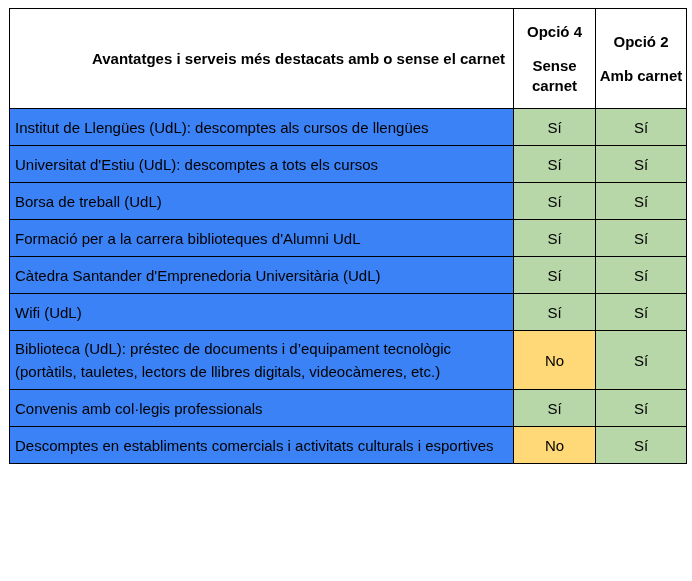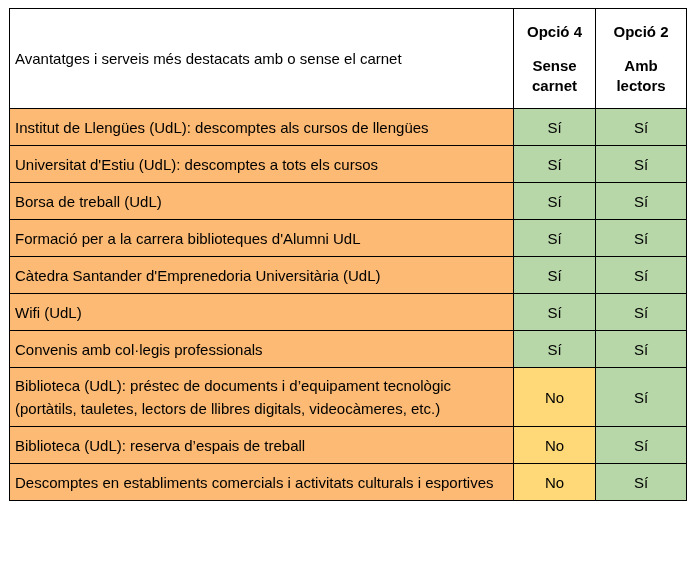--- a/index.html
+++ b/index.html
@@ -25,22 +25,22 @@
   table.benefits col.c1 { width: 504px; }
   table.benefits col.c2 { width: 82px; }
   table.benefits col.c3 { width: 91px; }
   table.benefits th,
   table.benefits td {
     border: 1.5px solid #000000;
     vertical-align: middle;
     box-sizing: border-box;
   }
   th.head-label {
-    text-align: left;
-    font-weight: normal;
+    text-align: right;
+    font-weight: bold;
     font-size: 15px;
     padding: 6px 8px 6px 5px;
     height: 100px;
     line-height: 20px;
   }
   th.head-col {
     text-align: center;
     font-weight: bold;
     font-size: 15px;
     height: 100px;
@@ -52,21 +52,21 @@
     line-height: 20px;
   }
   th.head-col p + p {
     margin-top: 14px;
   }
   td.label-cell {
     text-align: left;
     padding: 6px 10px 6px 5px;
     line-height: 23px;
     height: 37px;
-    background: #fdba74;
+    background: #3b82f6;
   }
   td.value-cell {
     text-align: center;
     line-height: 23px;
     padding: 0;
   }
 </style>
 </head>
 <body>
 
@@ -79,21 +79,21 @@
     </colgroup>
     <thead>
       <tr>
         <th class="head-label">Avantatges i serveis més destacats amb o sense el carnet</th>
         <th class="head-col">
           <p>Opció 4</p>
           <p>Sense carnet</p>
         </th>
         <th class="head-col">
           <p>Opció 2</p>
-          <p>Amb lectors</p>
+          <p>Amb carnet</p>
         </th>
       </tr>
     </thead>
     <tbody>
         <tr>
           <td class="label-cell">Institut de Llengües (UdL): descomptes als cursos de llengües</td>
           <td class="value-cell" style="background-color: rgb(183, 215, 168);">Sí</td>
           <td class="value-cell" style="background-color: rgb(183, 215, 168);">Sí</td>
         </tr>
         <tr>
@@ -115,32 +115,27 @@
           <td class="label-cell">Càtedra Santander d'Emprenedoria Universitària (UdL)</td>
           <td class="value-cell" style="background-color: rgb(183, 215, 168);">Sí</td>
           <td class="value-cell" style="background-color: rgb(183, 215, 168);">Sí</td>
         </tr>
         <tr>
           <td class="label-cell">Wifi (UdL)</td>
           <td class="value-cell" style="background-color: rgb(183, 215, 168);">Sí</td>
           <td class="value-cell" style="background-color: rgb(183, 215, 168);">Sí</td>
         </tr>
         <tr>
-          <td class="label-cell">Convenis amb col·legis professionals</td>
-          <td class="value-cell" style="background-color: rgb(183, 215, 168);">Sí</td>
-          <td class="value-cell" style="background-color: rgb(183, 215, 168);">Sí</td>
-        </tr>
-        <tr>
           <td class="label-cell">Biblioteca (UdL): préstec de documents i d’equipament tecnològic (portàtils, tauletes, lectors de llibres digitals, videocàmeres, etc.)</td>
           <td class="value-cell" style="background-color: rgb(255, 217, 119);">No</td>
           <td class="value-cell" style="background-color: rgb(183, 215, 168);">Sí</td>
         </tr>
         <tr>
-          <td class="label-cell">Biblioteca (UdL): reserva d’espais de treball</td>
-          <td class="value-cell" style="background-color: rgb(255, 217, 119);">No</td>
+          <td class="label-cell">Convenis amb col·legis professionals</td>
+          <td class="value-cell" style="background-color: rgb(183, 215, 168);">Sí</td>
           <td class="value-cell" style="background-color: rgb(183, 215, 168);">Sí</td>
         </tr>
         <tr>
           <td class="label-cell">Descomptes en establiments comercials i activitats culturals i esportives</td>
           <td class="value-cell" style="background-color: rgb(255, 217, 119);">No</td>
           <td class="value-cell" style="background-color: rgb(183, 215, 168);">Sí</td>
         </tr>
       </tbody>
   </table>
 </div>

